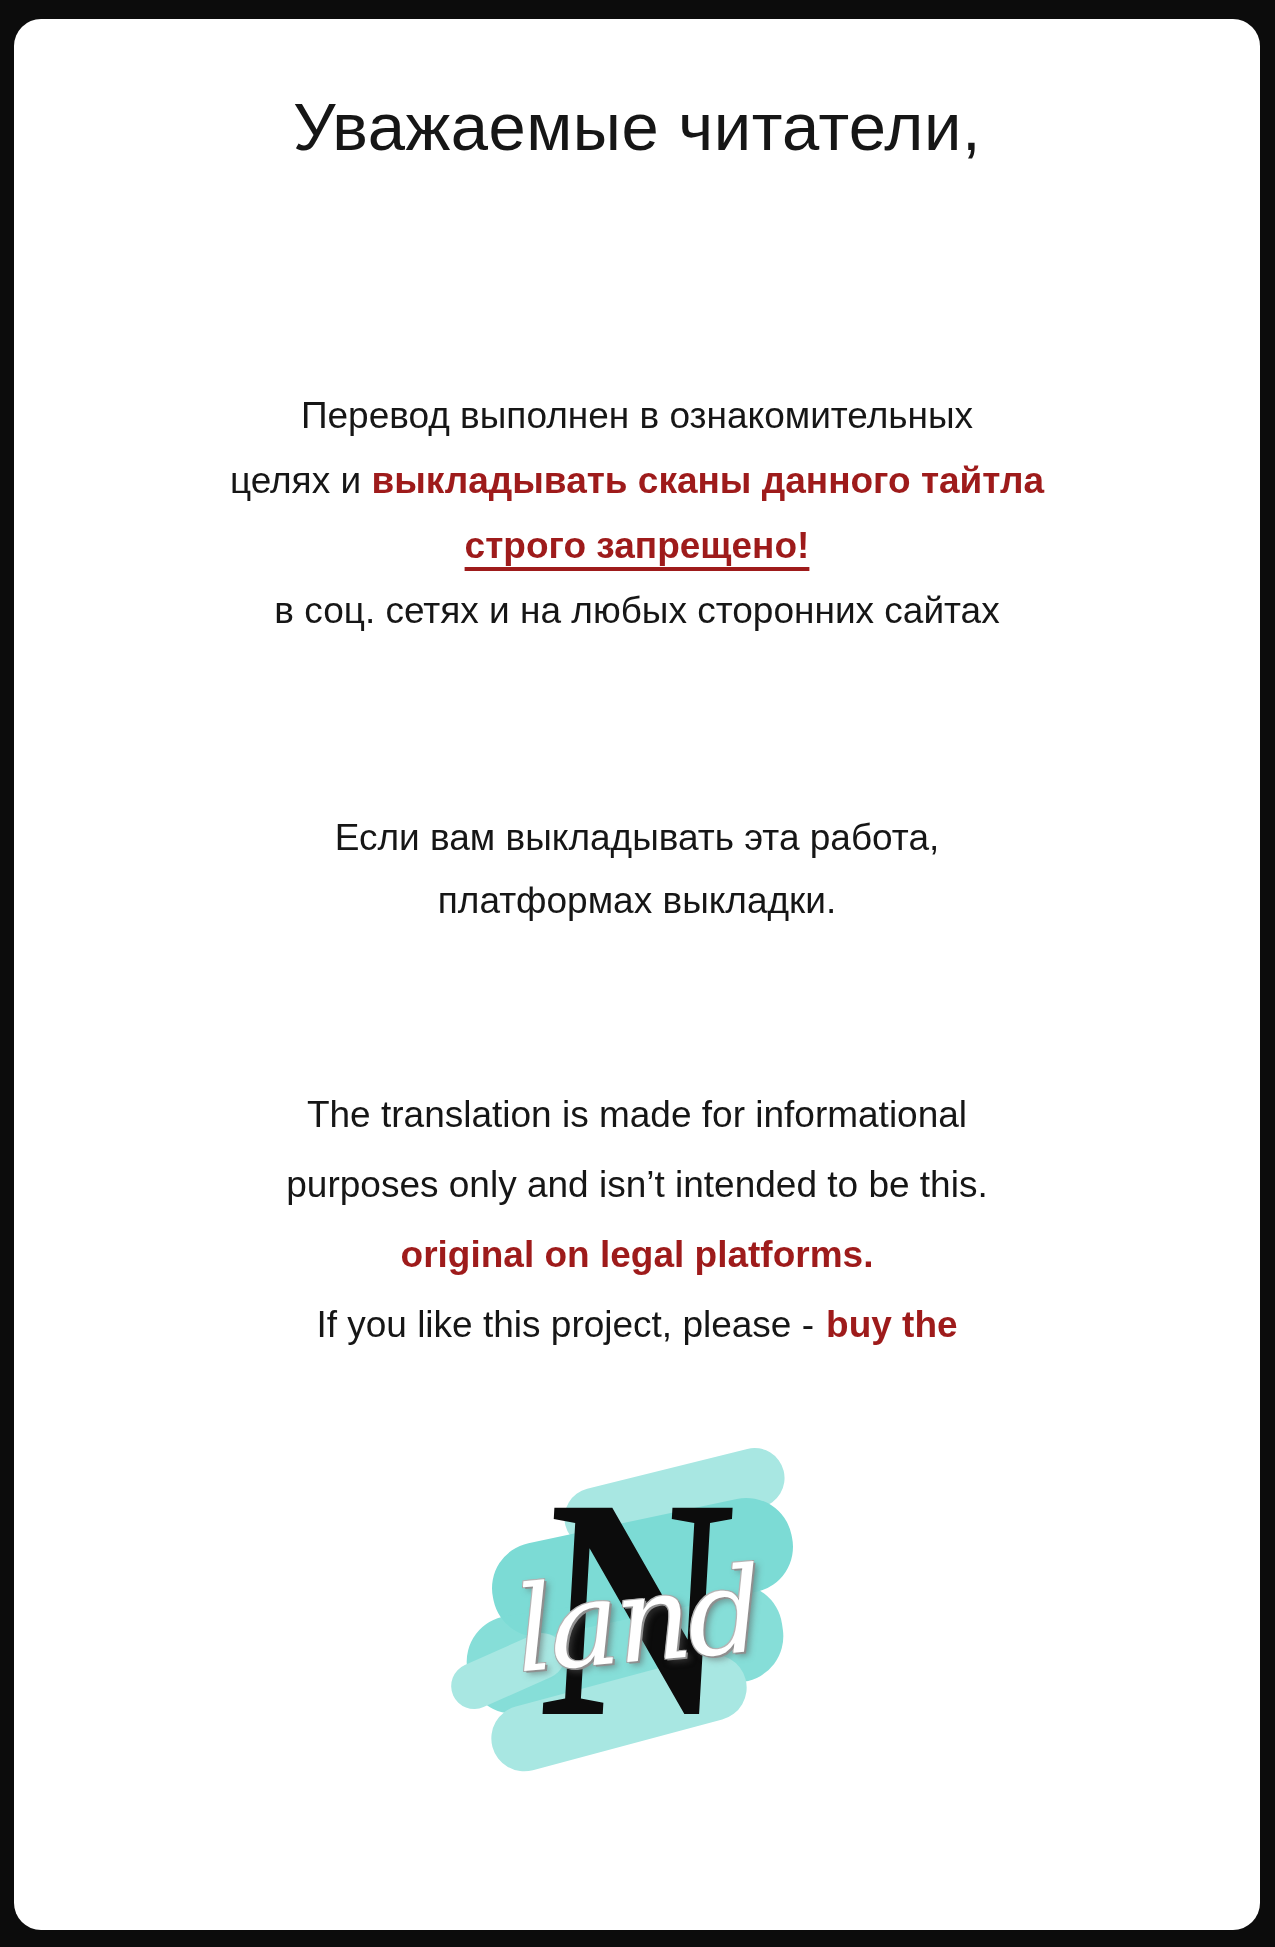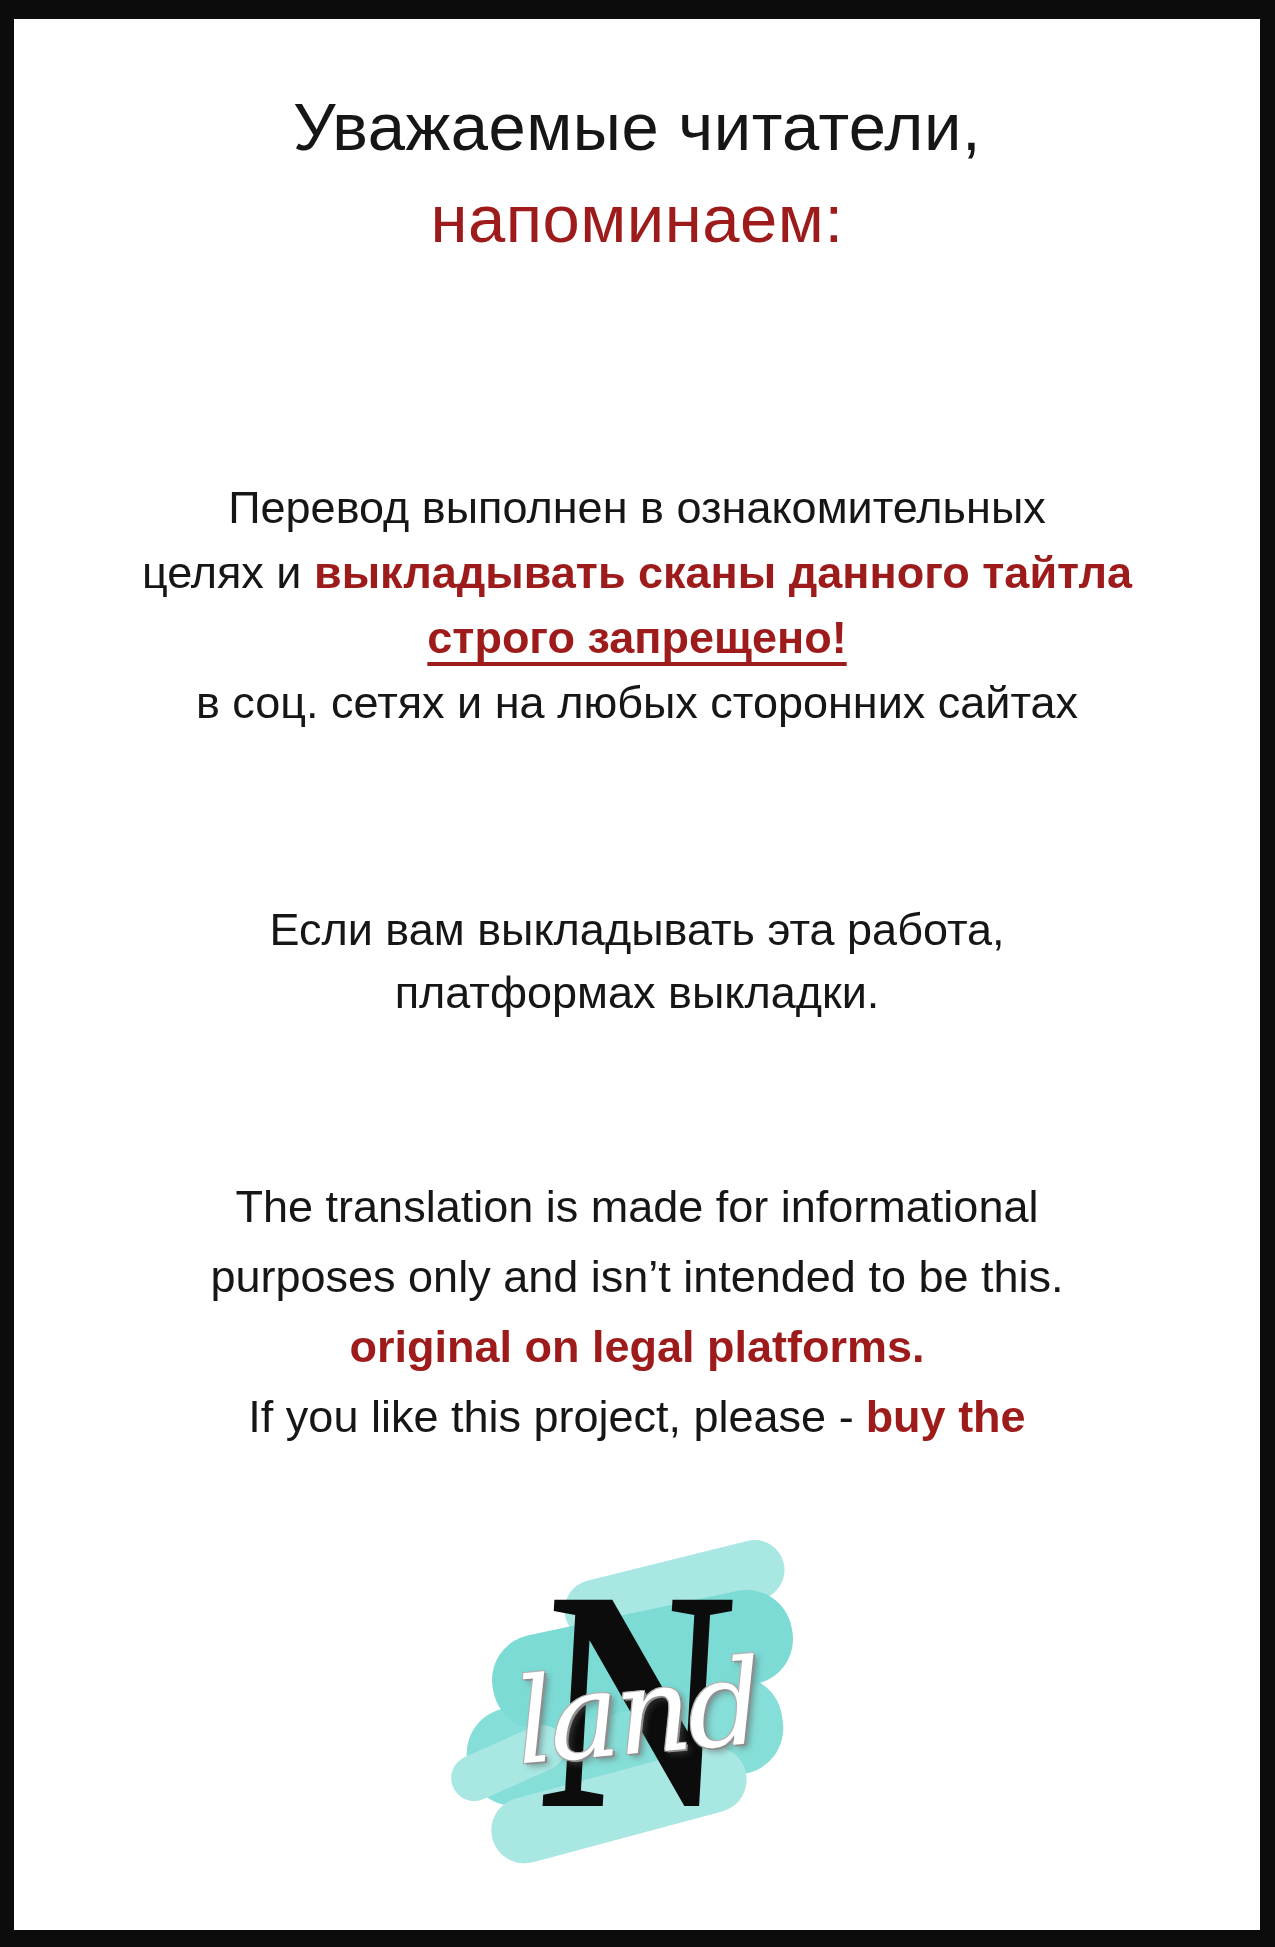--- a/index.html
+++ b/index.html
@@ -14,29 +14,30 @@
   body{
     width:1275px;height:1947px;position:relative;
     background:var(--frame-black);
     font-family:"Liberation Sans",sans-serif;
   }
   .frame{position:absolute;inset:0;background:var(--frame-black);}
   .page{
     position:absolute;left:14px;top:19px;right:15px;bottom:17px;
     background:#ffffff;overflow:hidden;text-align:center;
     color:var(--text-black);
+    border-radius:27px;
   }
   .title{
     margin:62px 0 0;font-weight:400;
     font-size:67px;line-height:92px;letter-spacing:0.5px;
   }
   .title .line{display:block;}
   .red{color:var(--accent-red);}
   .em{color:var(--accent-red);font-weight:bold;}
-  .para{margin:12px;font-size:45px;font-weight:400;}
+  .para{margin:12px;font-size:37px;font-weight:400;}
   .para .line{display:block;}
   .para-ru1{margin-top:210px;line-height:65px;}
   .para-ru2{margin-top:163px;line-height:63px;}
   .para-en{margin-top:148px;line-height:70px;}
   .underline-em{
     text-decoration:underline;
     text-decoration-thickness:4px;
     text-underline-offset:9px;
   }
   .gap{margin-left:12px;}
@@ -75,21 +76,20 @@
   }
 </style>
 </head>
 <body>
 
 <div class="frame">
   <div class="page">
 
     <h1 class="title">
       <span class="line">Уважаемые читатели,</span>
-      <span class="line red">напоминаем:</span>
     </h1>
 
     <p class="para para-ru1">
       <span class="line">Перевод выполнен в ознакомительных</span>
       <span class="line"><span>целях и </span><span class="em">выкладывать сканы данного тайтла</span></span>
       <span class="line"><span class="em underline-em">строго запрещено!</span></span>
       <span class="line">в соц. сетях и на любых сторонних сайтах</span>
     </p>
 
     <p class="para para-ru2">

